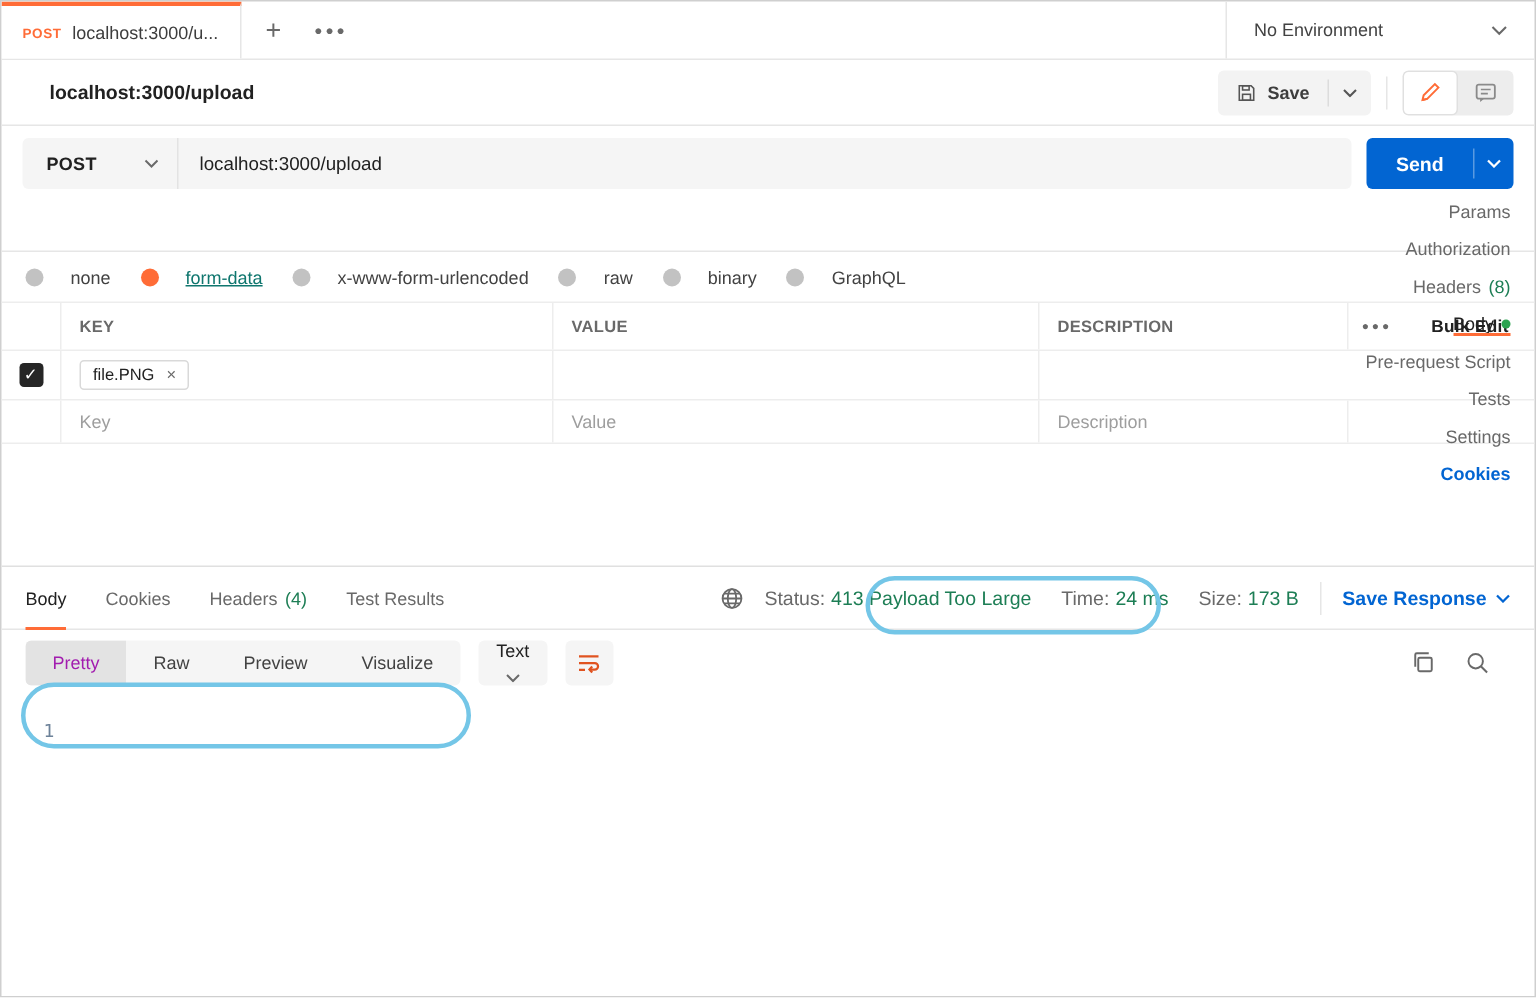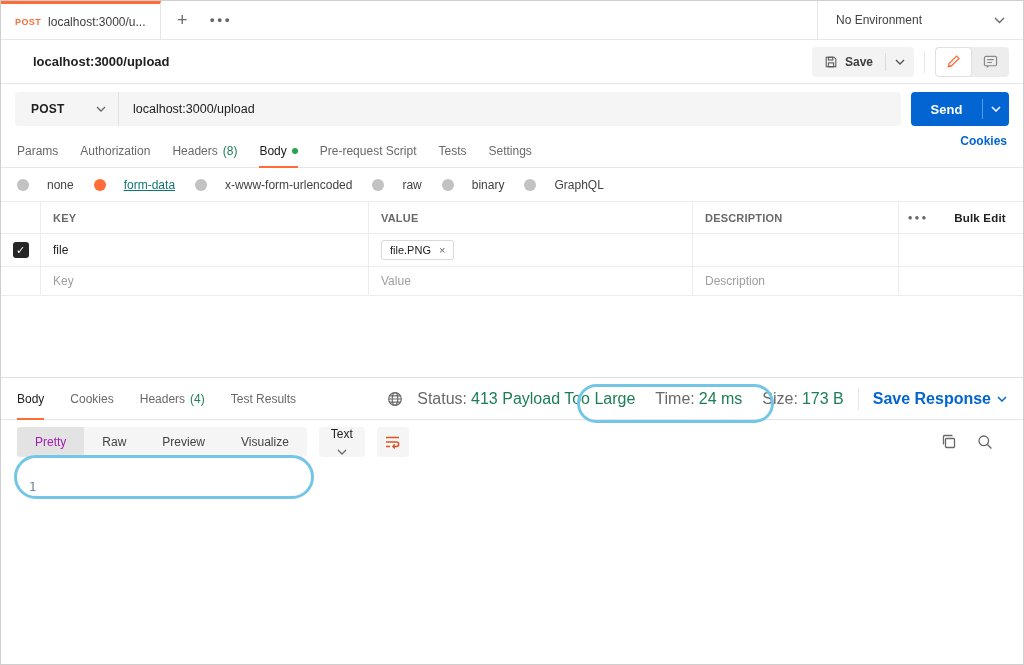--- a/index.html
+++ b/index.html
@@ -42,21 +42,21 @@
   .url-row { height:50px; display:flex; align-items:center; gap:10px; padding:0 14px; }
   .url-group { flex:1; height:34px; background:#f5f5f5; border-radius:4px; display:flex; align-items:center; }
   .method-select { width:104px; height:100%; display:flex; align-items:center; justify-content:space-between; padding:0 12px 0 16px; border-right:1px solid #e3e3e3; cursor:pointer; }
   .method-select .m { font-weight:700; font-size:12px; color:#212121; letter-spacing:.2px; }
   .url-text { padding-left:14px; font-size:12.5px; color:#212121; }
   .send-btn { width:98px; height:34px; background:#0265d2; border-radius:4px; display:flex; align-items:center; color:#fff; cursor:pointer; }
   .send-label { flex:1; text-align:center; font-weight:700; font-size:13px; }
   .send-sep { width:1px; height:20px; background:rgba(255,255,255,.35); }
   .send-caret { width:26px; display:flex; align-items:center; justify-content:center; }
   
-  .req-tabs { height:34px; display:flex; align-items:flex-start; gap:22px; padding:0 16px; border-bottom:1px solid #e6e6e6; color:#696969; }
+  .req-tabs { height:34px; display:flex; align-items:flex-end; gap:11px; padding:0 16px; border-bottom:1px solid #e6e6e6; color:#696969;flex-direction:column; }
   .rtab { position:relative; height:100%; display:flex; align-items:center; gap:5px; cursor:pointer; white-space:nowrap; }
   .rtab.active { color:#212121; }
   .rtab.active::after { content:""; position:absolute; left:0; right:0; bottom:-1px; height:2px; background:#ff6c37; }
   .count-green { color:#1d7e55; }
   .green-dot { width:6px; height:6px; border-radius:50%; background:#2aa34f; }
   .cookies-link { margin-left:auto; color:#0265d2; font-weight:700; cursor:pointer; }
   
   .radio-row { height:33px; display:flex; align-items:center; gap:20px; padding:0 16px; }
   .radio-item { display:flex; align-items:center; gap:18px; cursor:pointer; color:#424242; }
   .radio-circle { width:12px; height:12px; border-radius:50%; background:#c2c2c2; }
@@ -75,21 +75,21 @@
   .cell-bulk { justify-content:center; padding-left:0 !important; font-weight:700 !important; color:#212121 !important; font-size:11.5px !important; cursor:pointer; }
   .kv-data { height:33px; font-size:12px; }
   .kv-placeholder { height:29px; font-size:12px; }
   .kv-placeholder > div { color:#9e9e9e; }
   .checkbox { width:16px; height:16px; background:#262626; border-radius:3px; display:flex; align-items:center; justify-content:center; color:#fff; font-size:11px; line-height:1; cursor:pointer; }
   .file-chip { display:inline-flex; align-items:center; gap:8px; border:1px solid #d9d9d9; border-radius:3px; padding:3px 8px; font-size:11px; color:#212121; background:#fff; }
   .chip-x { color:#696969; cursor:pointer; font-size:11px; }
   .spacer { height:81px; }
   
   .resp-header { height:43px; display:flex; align-items:center; gap:26px; padding:0 16px; border-top:1px solid #e0e0e0; border-bottom:1px solid #e6e6e6; color:#696969; }
-  .resp-meta { margin-left:auto; display:flex; align-items:center; gap:8px; font-size:16px; }
+  .resp-meta { margin-left:auto; display:flex; align-items:center; gap:8px; font-size:13px; }
   .meta-item { display:flex; gap:4px; padding:0 6px; white-space:nowrap; }
   .meta-label { color:#696969; }
   .meta-value { color:#1d7e55; }
   .save-response { color:#0265d2; font-weight:700; display:flex; align-items:center; gap:6px; margin-left:6px; cursor:pointer; }
   .resp-toolbar { height:44px; display:flex; align-items:center; padding:0 16px; }
   .seg-group { display:flex; background:#f5f5f5; border-radius:4px; overflow:hidden; height:30px; }
   .seg { padding:0 18px; display:flex; align-items:center; font-size:12px; color:#424242; cursor:pointer; }
   .seg.active { background:#e3e3e3; color:#a21caf; }
   .fmt-select { margin-left:12px; height:30px; background:#f5f5f5; border-radius:4px; display:flex; align-items:center; gap:8px; padding:0 12px; color:#212121; cursor:pointer;flex-direction:column; }
   .wrap-btn { margin-left:12px; width:32px; height:30px; background:#f5f5f5; border-radius:4px; display:flex; align-items:center; justify-content:center; cursor:pointer; }
@@ -249,21 +249,20 @@
       <div>DESCRIPTION</div>
       <div class="cell-dots">
           <span class="dots" style="font-size:8px;">●●●</span>
         </div>
       <div class="cell-bulk">Bulk Edit</div>
     </div>
     <div class="kv-row kv-data">
       <div class="cell-check">
           <span class="checkbox">✓</span>
         </div>
-      <div>file</div>
       <div>
         <span class="file-chip">
           <span>file.PNG</span>
           <span class="chip-x">×</span>
         </span>
       </div>
       <div></div>
       <div class="cell-dots"></div>
       <div style="border-right:none;"></div>
     </div>

